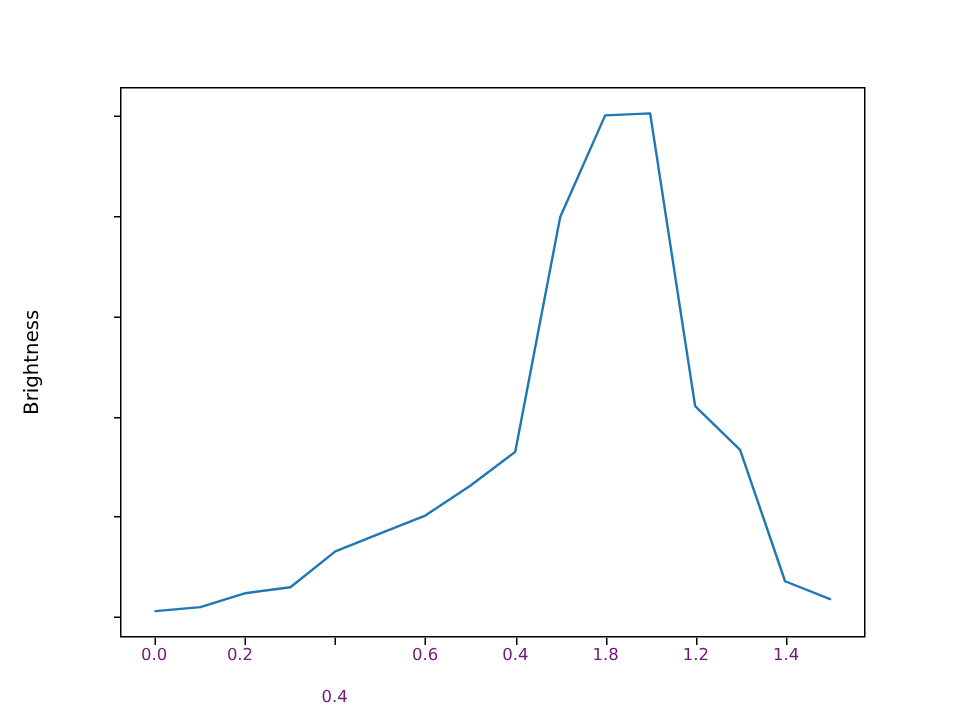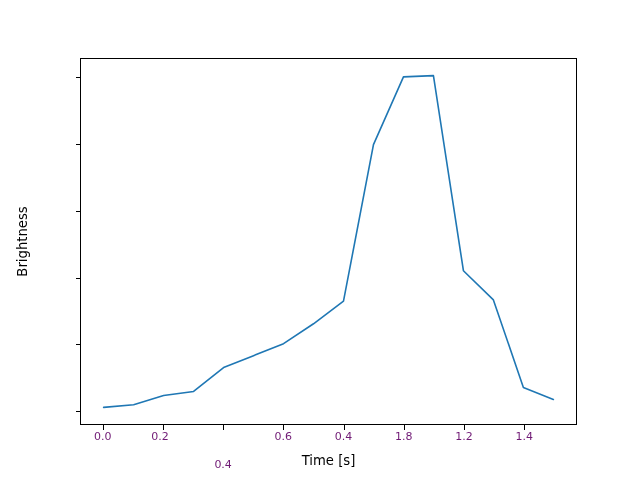--- a/index.html
+++ b/index.html
@@ -135,15 +135,14 @@
       <div class="xtick-mark" style="left: 463.963px;"></div>
       <div class="xtick-mark" style="left: 524.169px;"></div>
     </div>
 
   <div id="plot-area">
     <svg id="data-svg" viewBox="0 0 497 367" preserveAspectRatio="none">
       <polyline id="data-line" fill="none" stroke="#1f77b4" stroke-width="1.605" stroke-linejoin="round" stroke-linecap="round" points="22.73,350.32 52.83,347.65 82.93,338.31 113.04,334.30 143.14,310.28 173.24,298.27 203.35,286.26 233.45,266.24 263.55,243.55 293.65,86.08 323.76,18.02 353.86,16.68 383.96,212.86 414.07,242.22 444.17,330.30 474.27,342.31"></polyline>
     </svg>
   </div>
 
-  <div id="xaxis-label">Time [s]</div>
 
 </div>
 
 </body></html>

